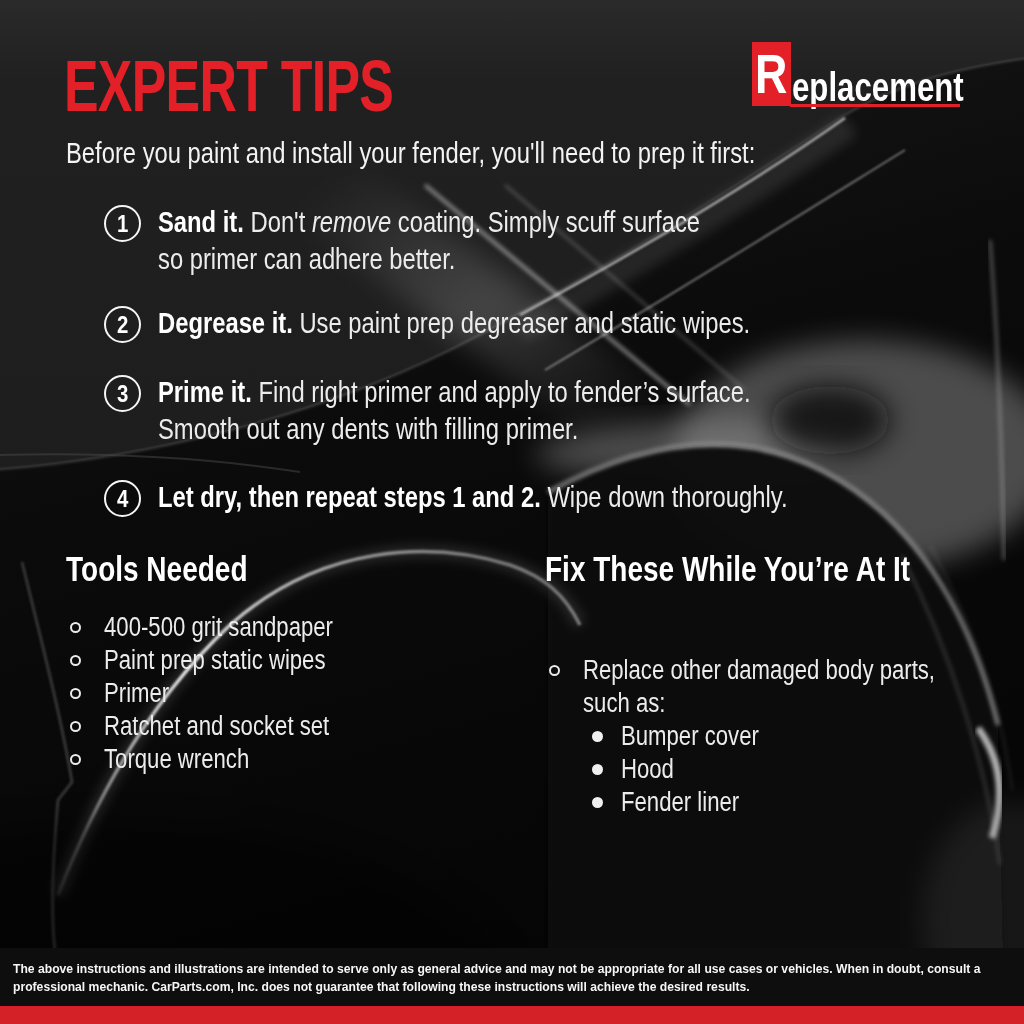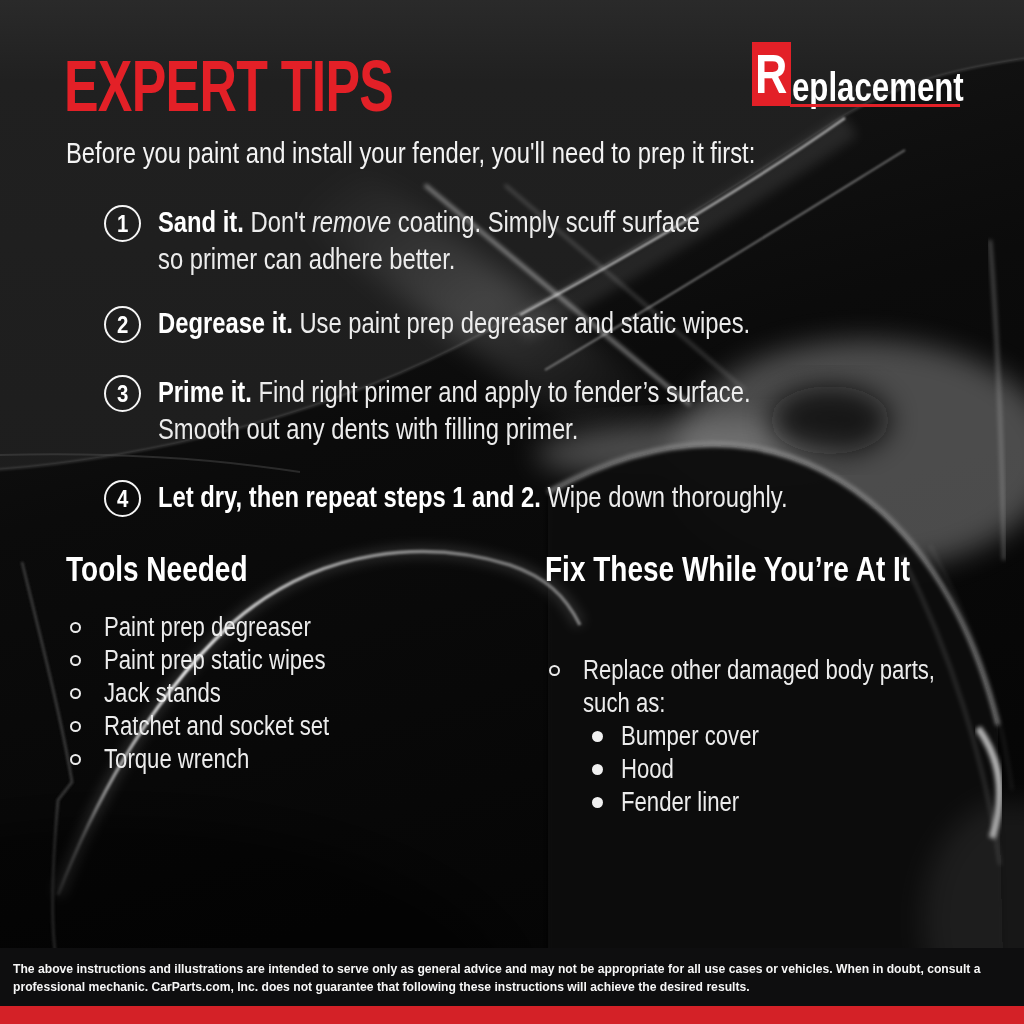--- a/index.html
+++ b/index.html
@@ -162,29 +162,29 @@
     <span>4</span>
     </div>
   <div class="step-text" style="top:479px">
     <span class="b">Let dry, then repeat steps 1 and 2.</span><span> Wipe down thoroughly.</span>
   </div>
 
   <h2 class="sec" style="left:66px;top:551px">Tools Needed</h2>
   <div class="list" style="left:70px;top:611px">
     <div class="row">
         <span class="bo"></span>
-        <span class="lbl">Paint prep degreaser</span>
+        <span class="lbl">400-500 grit sandpaper</span>
       </div>
     <div class="row">
         <span class="bo"></span>
         <span class="lbl">Paint prep static wipes</span>
       </div>
     <div class="row">
         <span class="bo"></span>
-        <span class="lbl">Jack stands</span>
+        <span class="lbl">Primer</span>
       </div>
     <div class="row">
         <span class="bo"></span>
         <span class="lbl">Ratchet and socket set</span>
       </div>
     <div class="row">
         <span class="bo"></span>
         <span class="lbl">Torque wrench</span>
       </div>
   </div>

